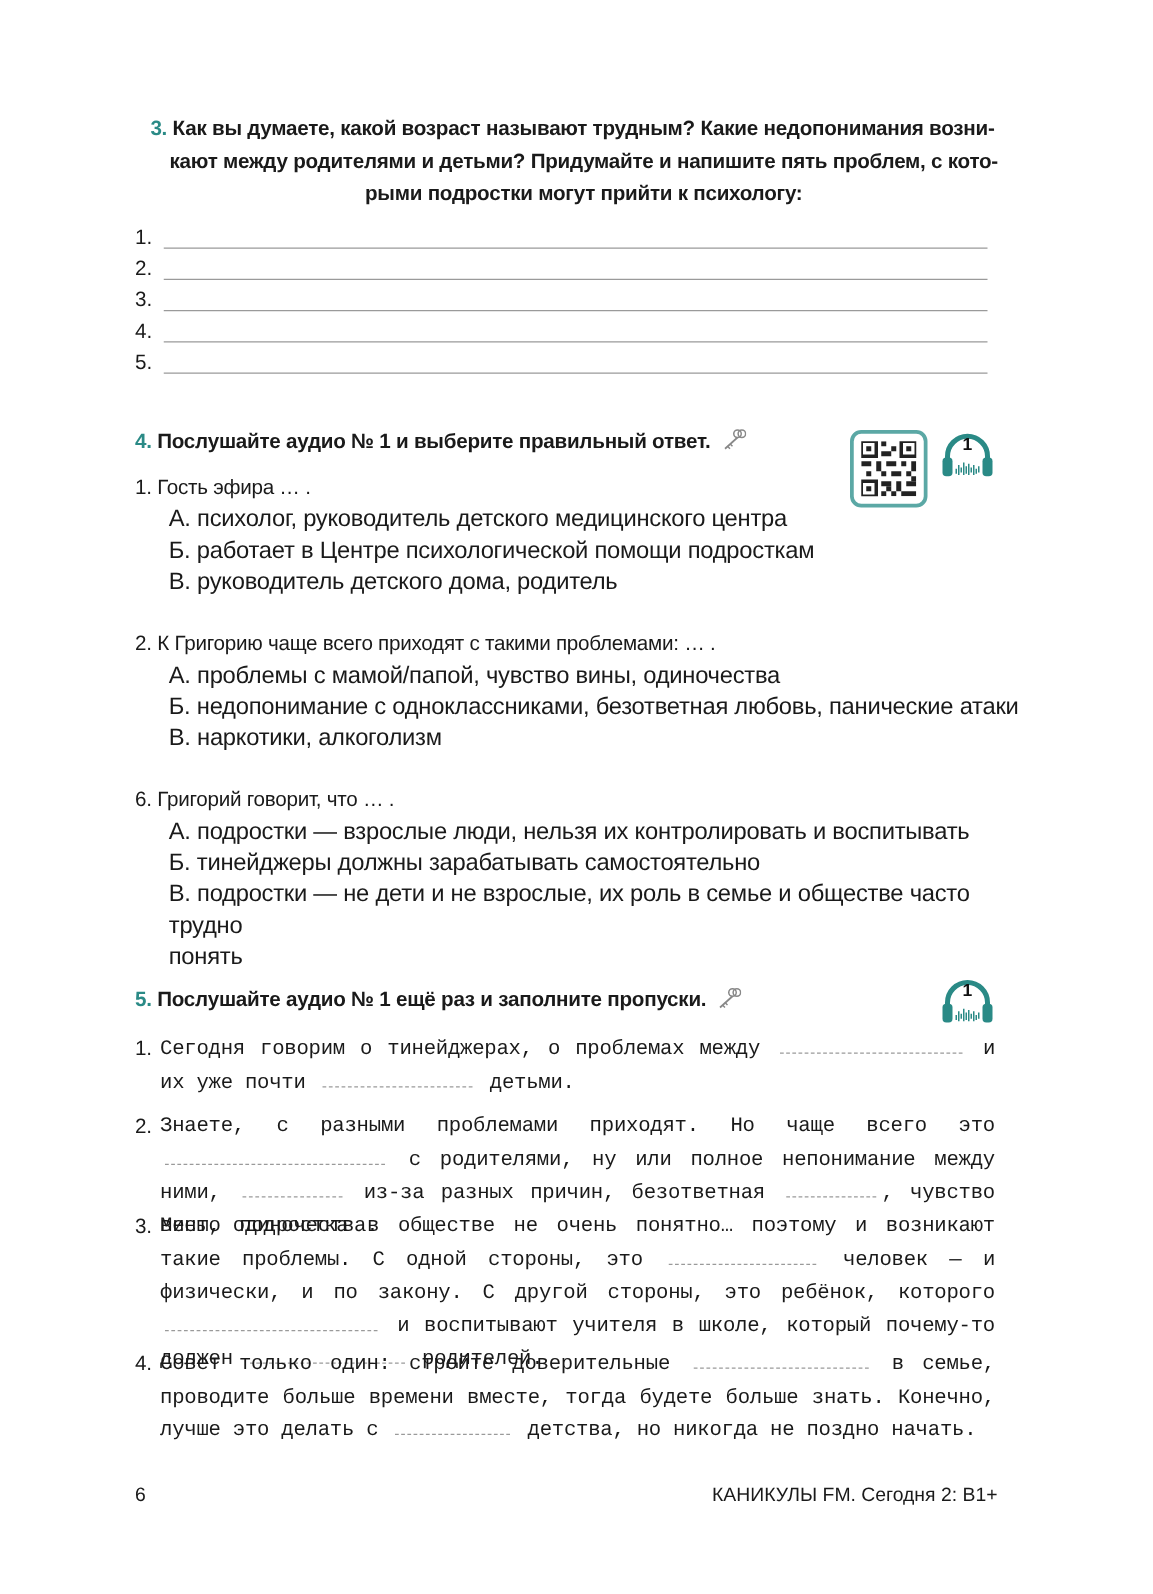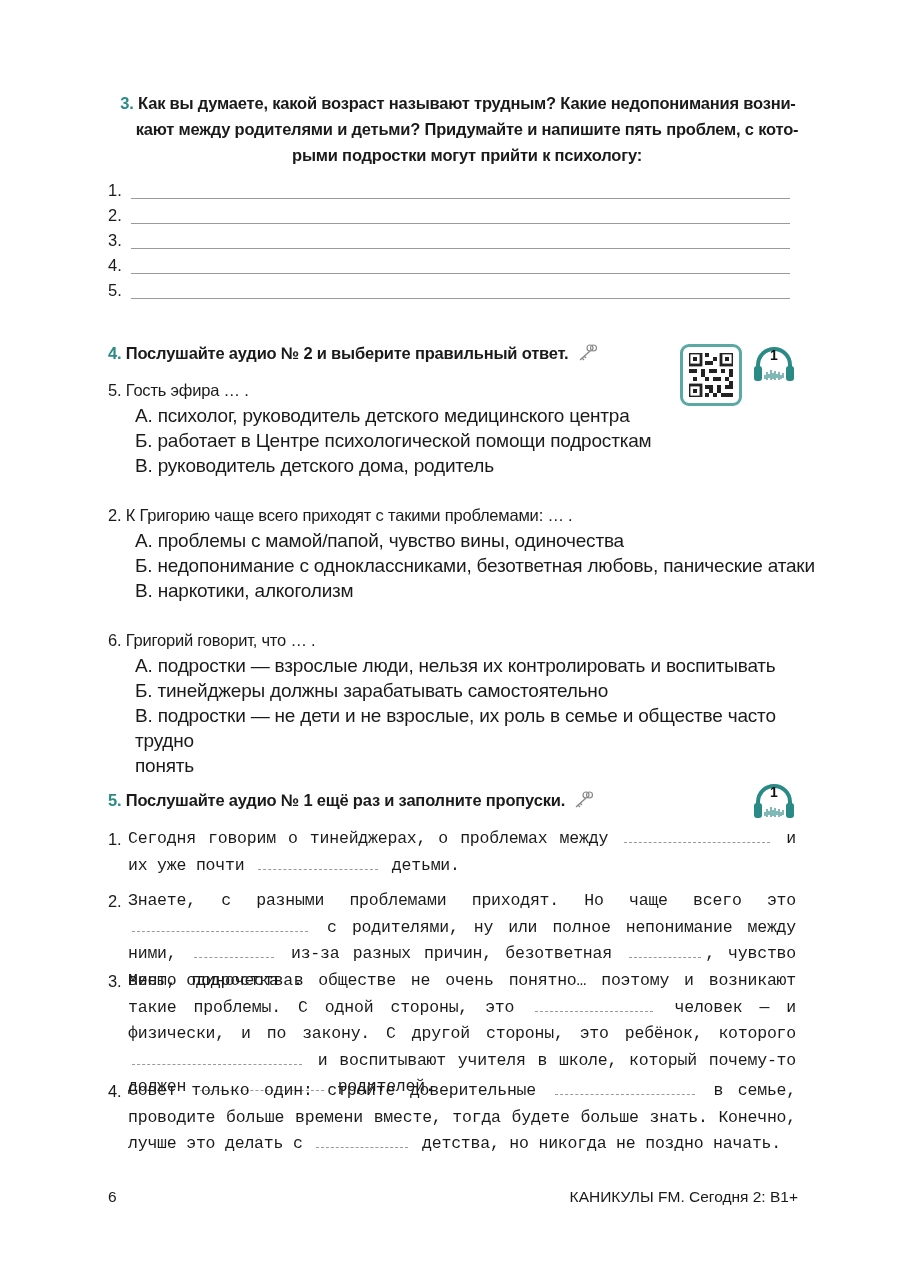--- a/index.html
+++ b/index.html
@@ -46,21 +46,21 @@
     <span class="n">4.</span>
     <span class="l"></span>
   </div>
 <div class="line-row" style="top:281px;">
     <span class="n">5.</span>
     <span class="l"></span>
   </div>
 
 <div class="abs task-title" style="left:108px; top:340px;">
   <span class="task-num">4.</span>
-  <span>Послушайте аудио № 2 и выберите правильный ответ.</span>
+  <span>Послушайте аудио № 1 и выберите правильный ответ.</span>
   <svg class="key-icon" viewBox="0 0 20 18">
     <circle cx="13" cy="5" r="3" fill="none" stroke="#888" stroke-width="1.2"></circle>
     <circle cx="16.5" cy="5" r="3" fill="none" stroke="#888" stroke-width="1.2"></circle>
     <line x1="13" y1="8" x2="3" y2="17" stroke="#888" stroke-width="1.4"></line>
     <line x1="5" y1="15" x2="7" y2="17" stroke="#888" stroke-width="1.2"></line>
     <line x1="7" y1="13" x2="9" y2="15" stroke="#888" stroke-width="1.2"></line>
   </svg>
 </div>
 
 <div class="abs" style="left:680px; top:344px; width:56px; height:56px; border:3px solid #5ba8a5; border-radius:9px; background:#fff;">
@@ -108,21 +108,21 @@
         <line x1="23" y1="26" x2="23" y2="35"></line>
       <line x1="25" y1="29" x2="25" y2="33"></line>
         <line x1="27" y1="27" x2="27" y2="35"></line>
       <line x1="29" y1="30" x2="29" y2="34"></line>
         <line x1="31" y1="28" x2="31" y2="33"></line>
     </g>
   </svg>
   <span style="position:absolute; left:0; width:44px; top:2px; text-align:center; font-weight:bold; font-size:14px; color:#111;">1</span>
 </div>
 
-<div class="q" style="top:378px;">5. Гость эфира … .</div>
+<div class="q" style="top:378px;">1. Гость эфира … .</div>
 <div class="opt" style="top:403px;">А. психолог, руководитель детского медицинского центра</div>
 <div class="opt" style="top:428px;">Б. работает в Центре психологической помощи подросткам</div>
 <div class="opt" style="top:453px;">В. руководитель детского дома, родитель</div>
 
 <div class="q" style="top:503px;">2. К Григорию чаще всего приходят с такими проблемами: … .</div>
 <div class="opt" style="top:528px;">А. проблемы с мамой/папой, чувство вины, одиночества</div>
 <div class="opt" style="top:553px;">Б. недопонимание с одноклассниками, безответная любовь, панические атаки</div>
 <div class="opt" style="top:578px;">В. наркотики, алкоголизм</div>
 
 <div class="q" style="top:628px;">6. Григорий говорит, что … .</div>

